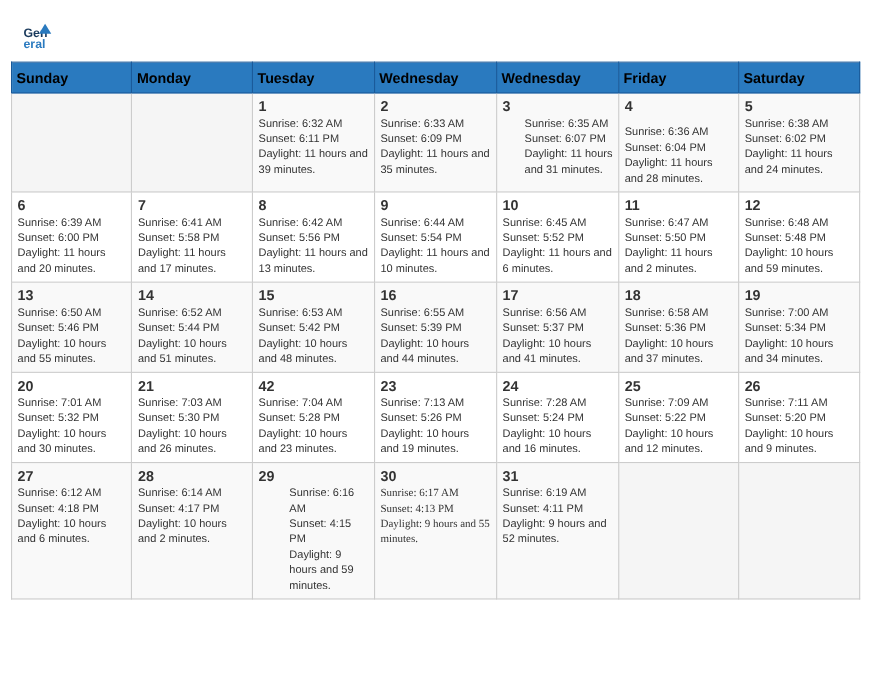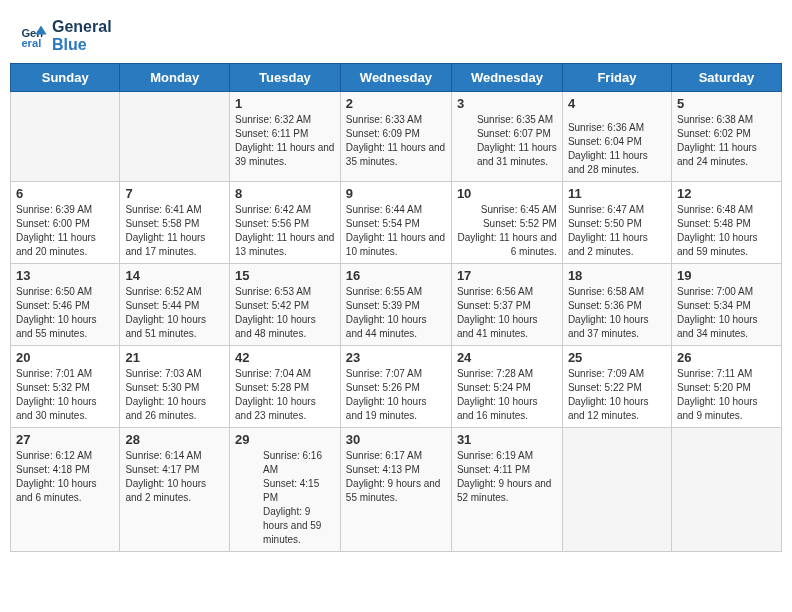--- a/index.html
+++ b/index.html
@@ -37,25 +37,25 @@
       font-size: 15px;
       color: #555;
     }
     .calendar {
       width: 100%;
       border-collapse: collapse;
       margin-top: 6px;
     }
     .calendar thead tr th {
       background-color: #2a7abf;
-      color: #ffffff;
+      color: #000000;
       font-size: 13px;
       font-weight: bold;
       padding: 6px 4px;
-      text-align: center;
+      text-align: left;
       border: 1px solid #1a5a9a;
     }
     .calendar tbody tr td {
       border: 1px solid #ccc;
       vertical-align: top;
       padding: 4px 5px;
       width: 113px;
       min-height: 80px;
       font-size: 11px;
       color: #333;
@@ -85,24 +85,20 @@
 </head>
 <body>
 
 <div class="header">
   <div class="logo">
     <svg class="logo-icon" viewBox="0 0 40 40">
       <text x="2" y="22" font-size="16" font-weight="bold" fill="#1a3a5c">Gen</text>
       <text x="2" y="36" font-size="16" font-weight="bold" fill="#2a7abf">eral</text>
       <polygon points="30,5 38,18 22,18" fill="#2a7abf"></polygon>
     </svg>
-    <div>
-      <div style="font-size:16px;font-weight:bold;color:#1a3a5c;line-height:1.1">General</div>
-      <div style="font-size:16px;font-weight:bold;color:#2a7abf;line-height:1.1">Blue</div>
-    </div>
   </div>
   <div class="title-block">
     <div class="month-title"></div>
     <div class="subtitle"></div>
   </div>
 </div>
 
 <table class="calendar">
   <thead>
     <tr>
@@ -170,21 +166,21 @@
 Daylight: 11 hours and 13 minutes.</div>
         </td>
         <td>
           <span class="day-num">9</span>
           <div class="cell-content" style="white-space: pre-line;">Sunrise: 6:44 AM
 Sunset: 5:54 PM
 Daylight: 11 hours and 10 minutes.</div>
         </td>
         <td>
           <span class="day-num">10</span>
-          <div class="cell-content" style="white-space: pre-line; text-align: right;">Sunrise: 6:45 AM
+          <div class="cell-content" style="white-space: pre-line;">Sunrise: 6:45 AM
 Sunset: 5:52 PM
 Daylight: 11 hours and 6 minutes.</div>
         </td>
         <td>
           <span class="day-num">11</span>
           <div class="cell-content" style="white-space: pre-line;">Sunrise: 6:47 AM
 Sunset: 5:50 PM
 Daylight: 11 hours and 2 minutes.</div>
         </td>
         <td>
@@ -252,21 +248,21 @@
 Daylight: 10 hours and 26 minutes.</div>
         </td>
         <td>
           <span class="day-num">42</span>
           <div class="cell-content" style="white-space: pre-line;">Sunrise: 7:04 AM
 Sunset: 5:28 PM
 Daylight: 10 hours and 23 minutes.</div>
         </td>
         <td>
           <span class="day-num">23</span>
-          <div class="cell-content" style="white-space: pre-line;">Sunrise: 7:07 AM
+          <div class="cell-content" style="white-space: pre-line;">Sunrise: 7:13 AM
 Sunset: 5:26 PM
 Daylight: 10 hours and 19 minutes.</div>
         </td>
         <td>
           <span class="day-num">24</span>
           <div class="cell-content" style="white-space: pre-line;">Sunrise: 7:28 AM
 Sunset: 5:24 PM
 Daylight: 10 hours and 16 minutes.</div>
         </td>
         <td>
@@ -296,21 +292,21 @@
 Daylight: 10 hours and 2 minutes.</div>
         </td>
         <td>
           <span class="day-num">29</span>
           <div class="cell-content" style="white-space: pre-line; margin-left: 28px;">Sunrise: 6:16 AM
 Sunset: 4:15 PM
 Daylight: 9 hours and 59 minutes.</div>
         </td>
         <td>
           <span class="day-num">30</span>
-          <div class="cell-content" style="white-space: pre-line;">Sunrise: 6:17 AM
+          <div class="cell-content" style="white-space: pre-line; font-family: Liberation Serif, serif;">Sunrise: 6:17 AM
 Sunset: 4:13 PM
 Daylight: 9 hours and 55 minutes.</div>
         </td>
         <td>
           <span class="day-num">31</span>
           <div class="cell-content" style="white-space: pre-line;">Sunrise: 6:19 AM
 Sunset: 4:11 PM
 Daylight: 9 hours and 52 minutes.</div>
         </td>
         <td class="empty-cell"></td>

